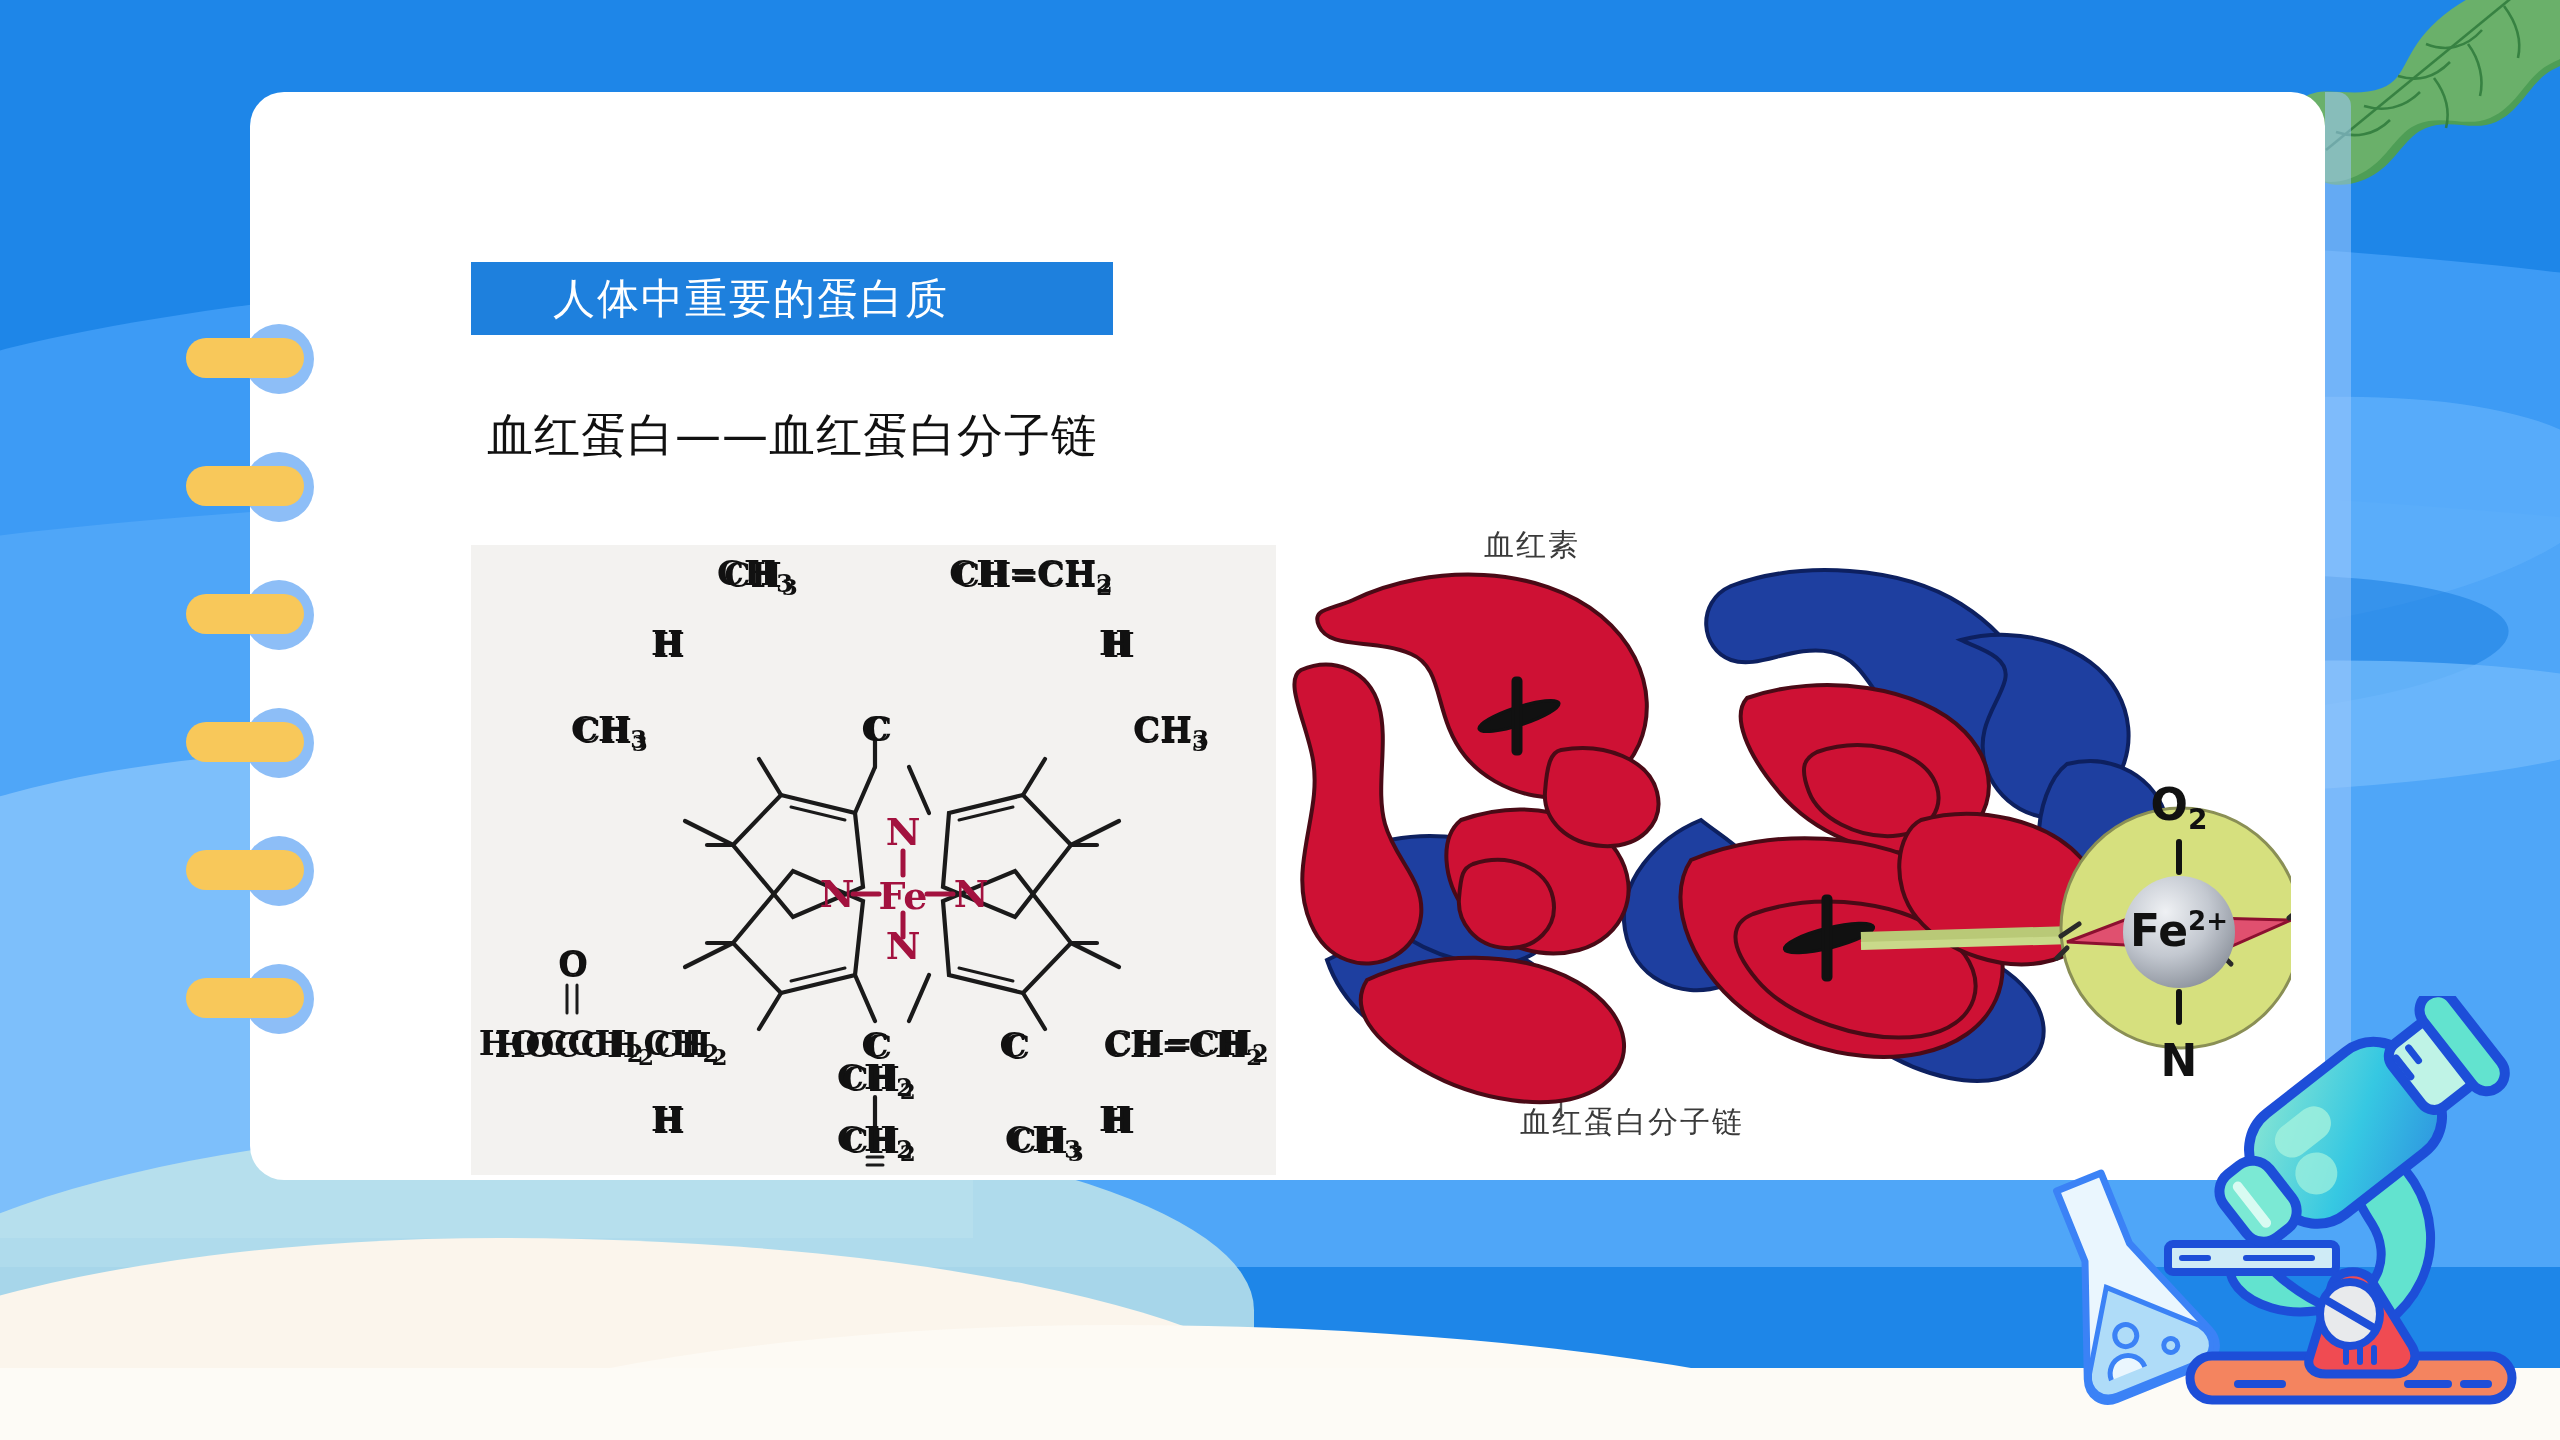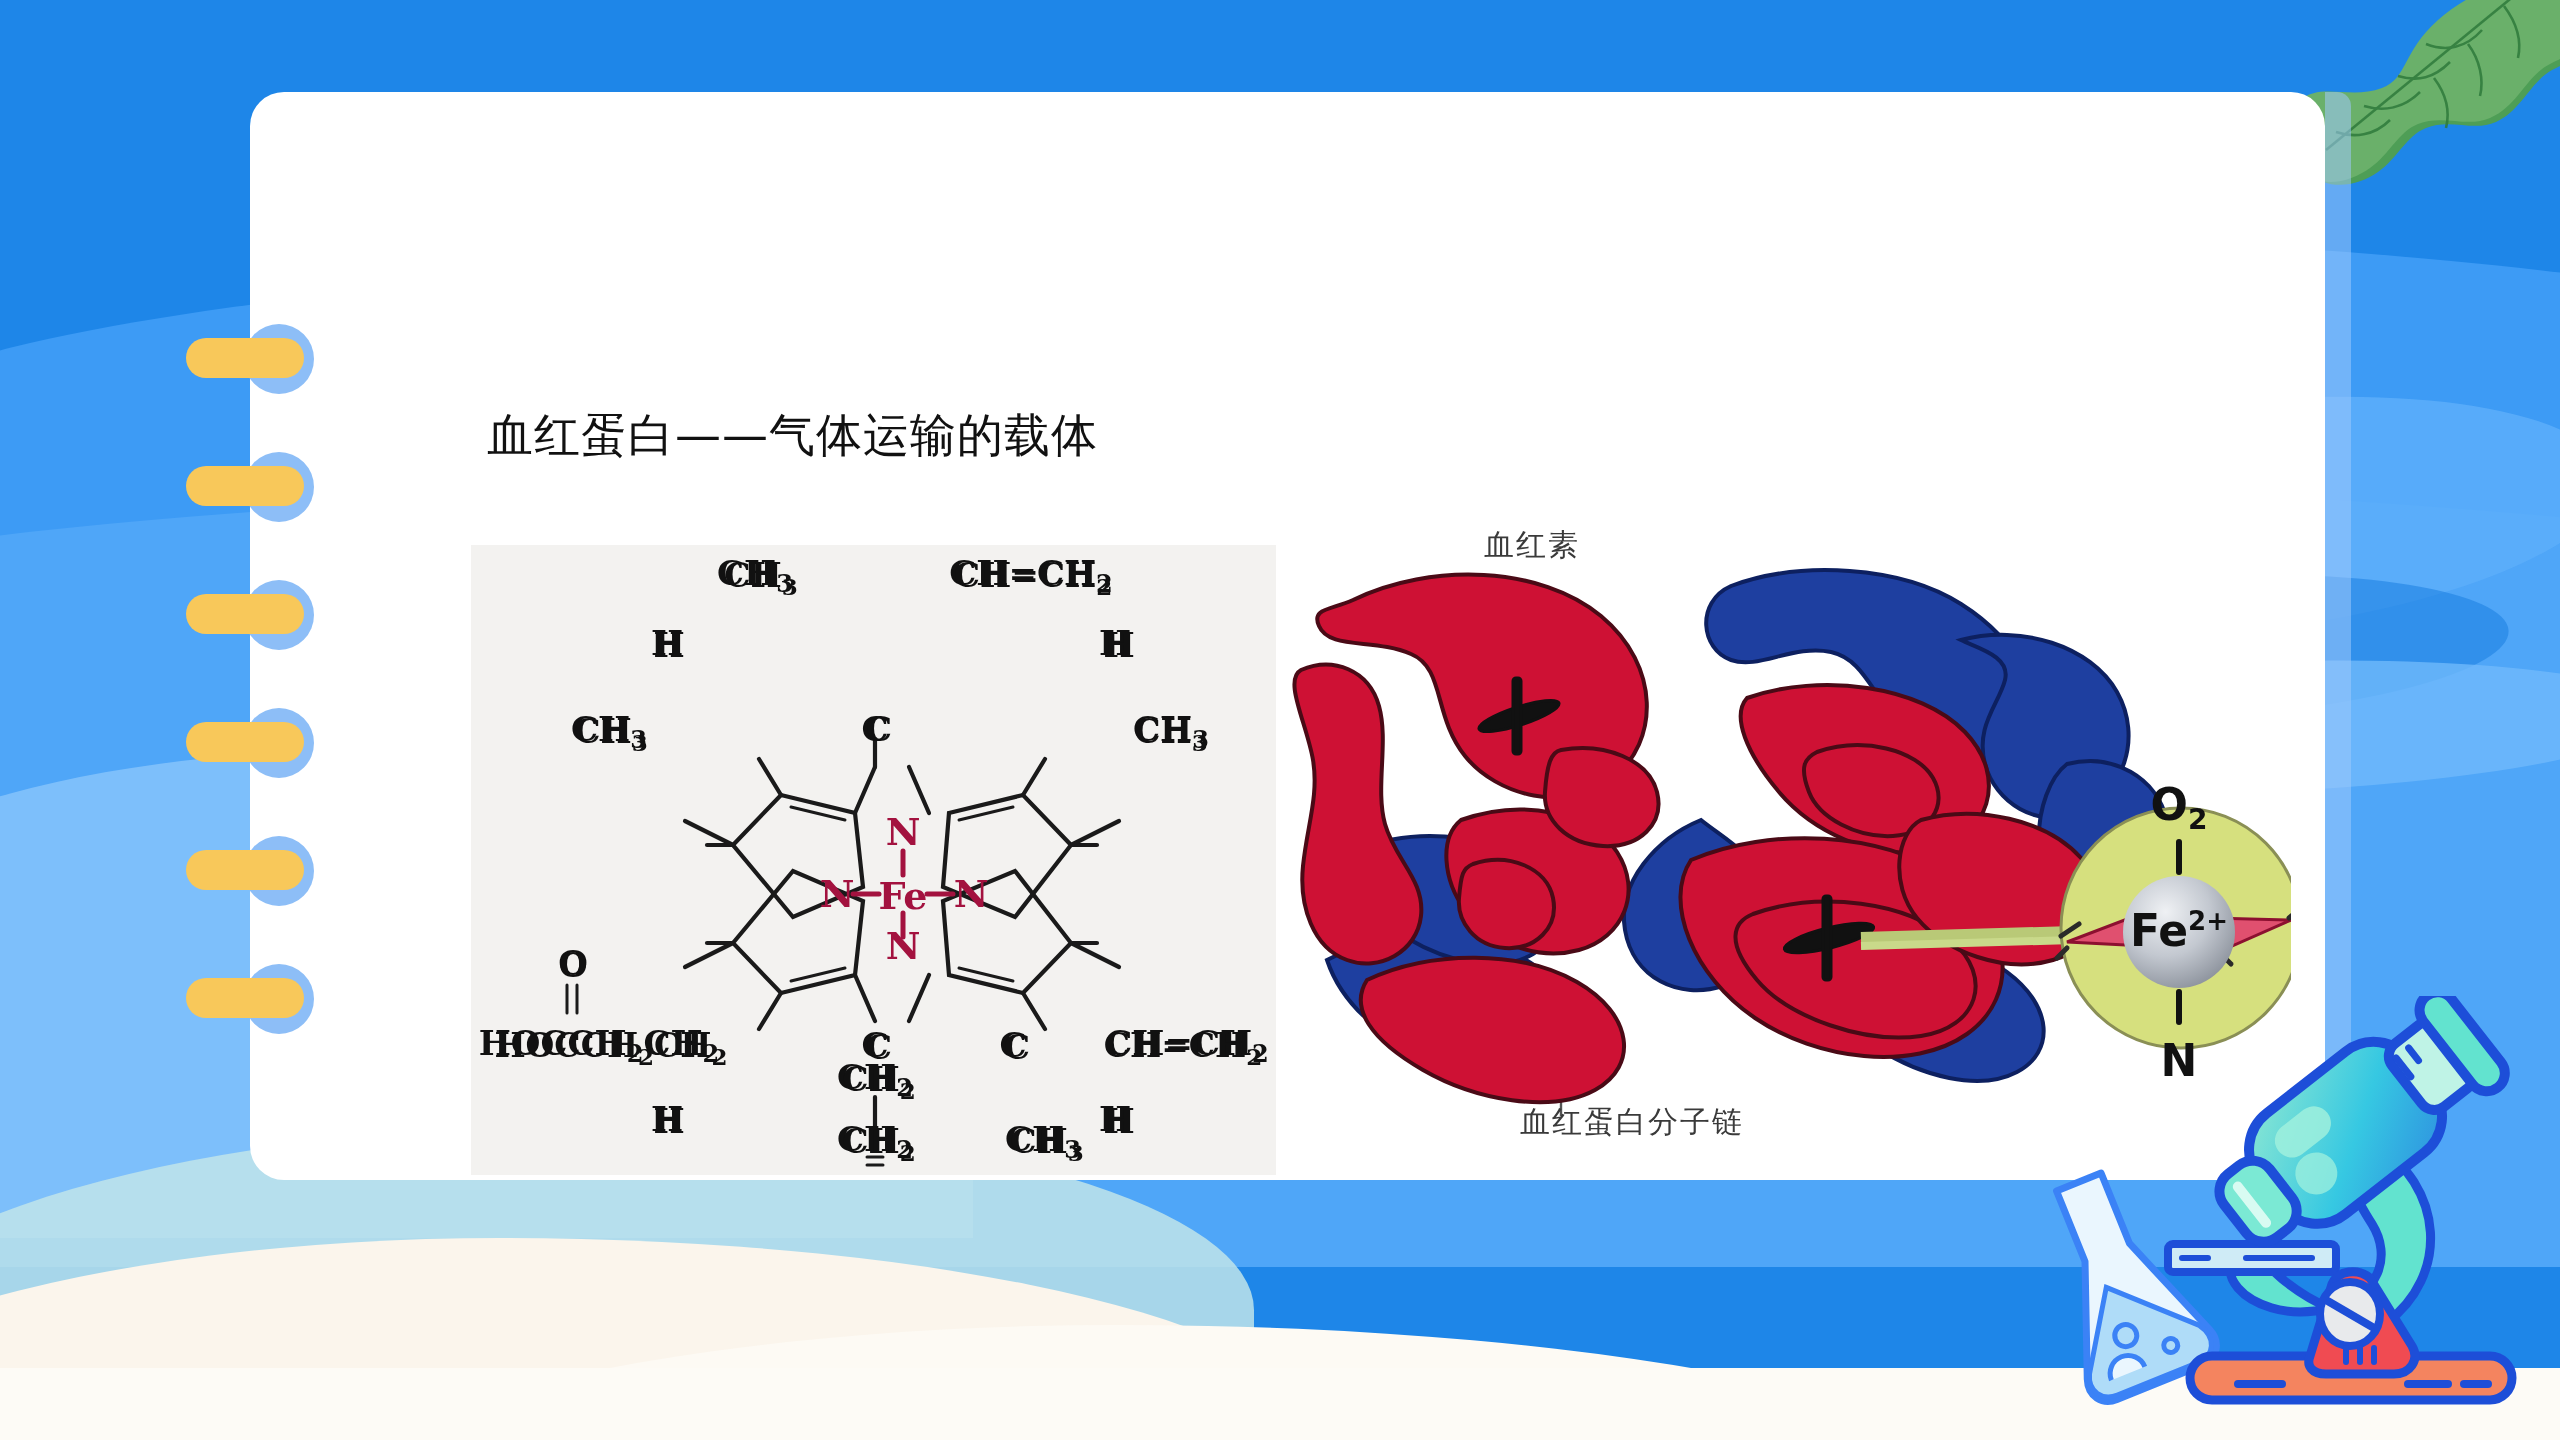--- a/index.html
+++ b/index.html
@@ -141,21 +141,24 @@
     </div>
   <div class="ring" style="left:186px;top:842px">
     <div class="disc"></div>
     <div class="bar"></div>
     </div>
   <div class="ring" style="left:186px;top:970px">
     <div class="disc"></div>
     <div class="bar"></div>
     </div>
 
-  <div class="subtitle">血红蛋白——气体运输的载体</div>
+  <div class="title-banner">
+    <span>人体中重要的蛋白质</span>
+  </div>
+  <div class="subtitle">血红蛋白——血红蛋白分子链</div>
 
   <div class="heme">
     <svg viewBox="0 0 805 630" width="805" height="630">
       <rect x="0" y="0" width="805" height="630" fill="#F3F2F0"></rect>
       <g stroke="#1A1A1A" stroke-width="4.2" fill="none" stroke-linecap="round">
 
         <path d="M262 300 L310 250 L384 268 L392 342 L322 372 Z"></path>
         <path d="M320 262 L374 275" stroke-width="3"></path>
 
         <path d="M478 268 L552 250 L600 300 L544 372 L472 342 Z"></path>

